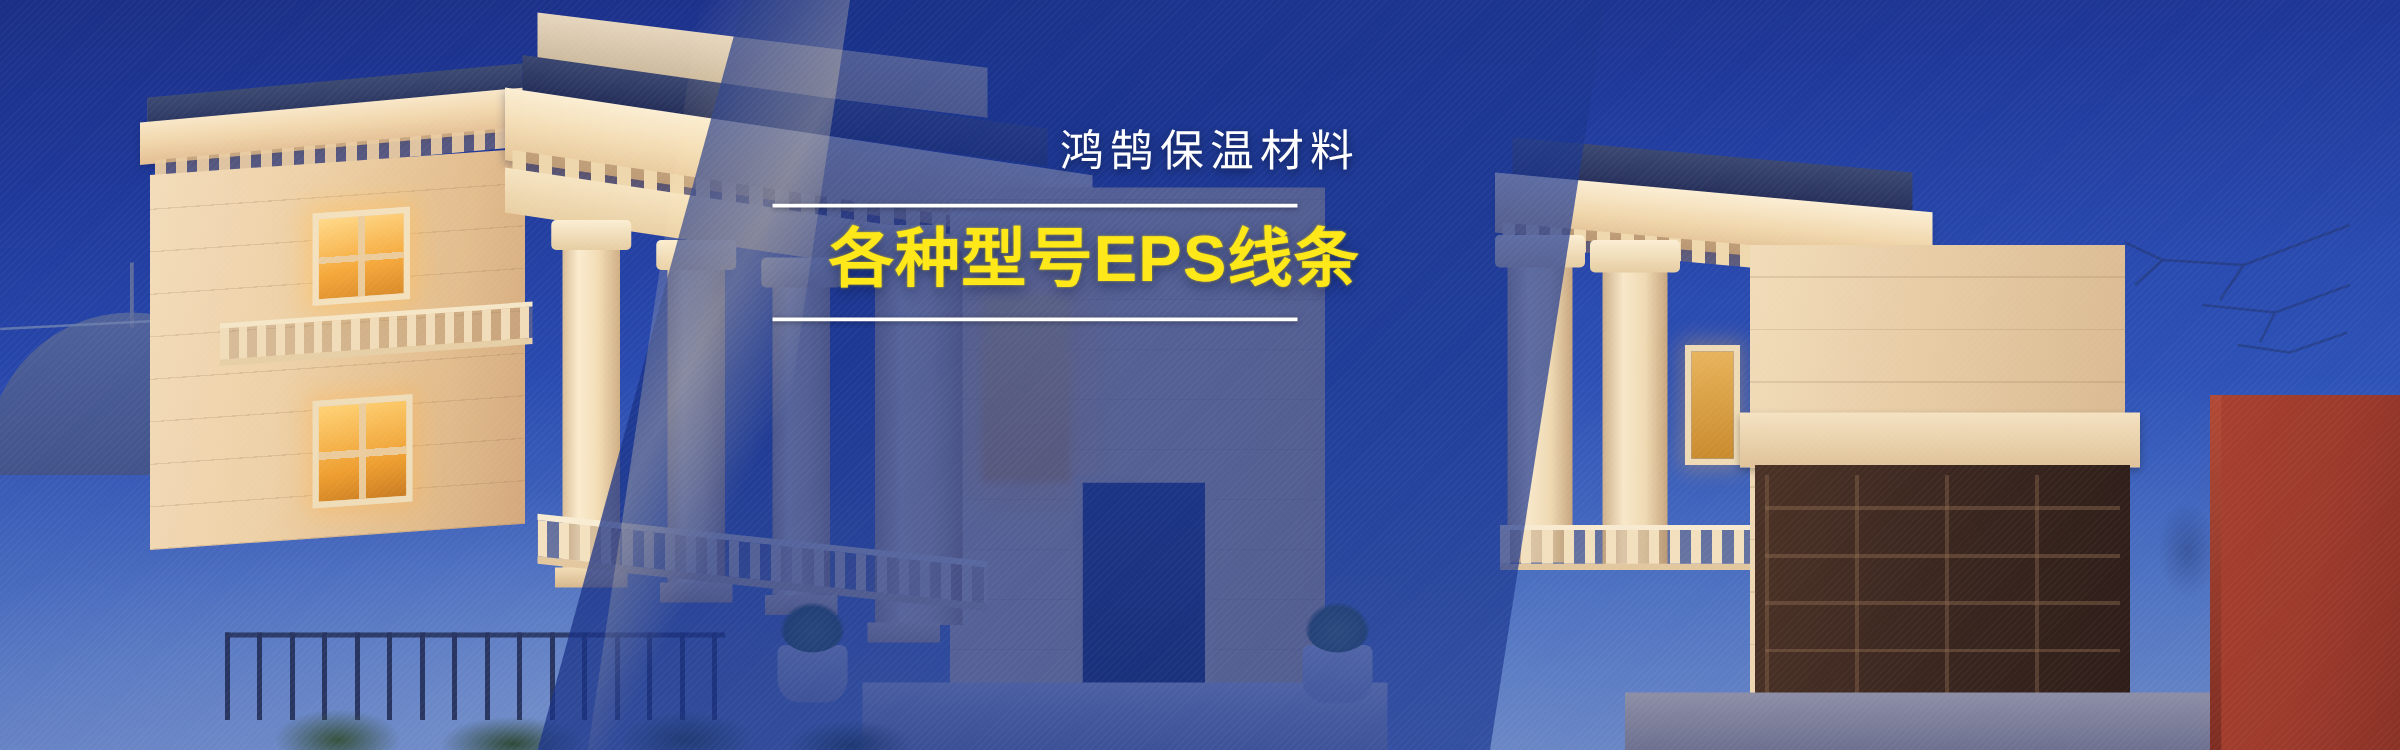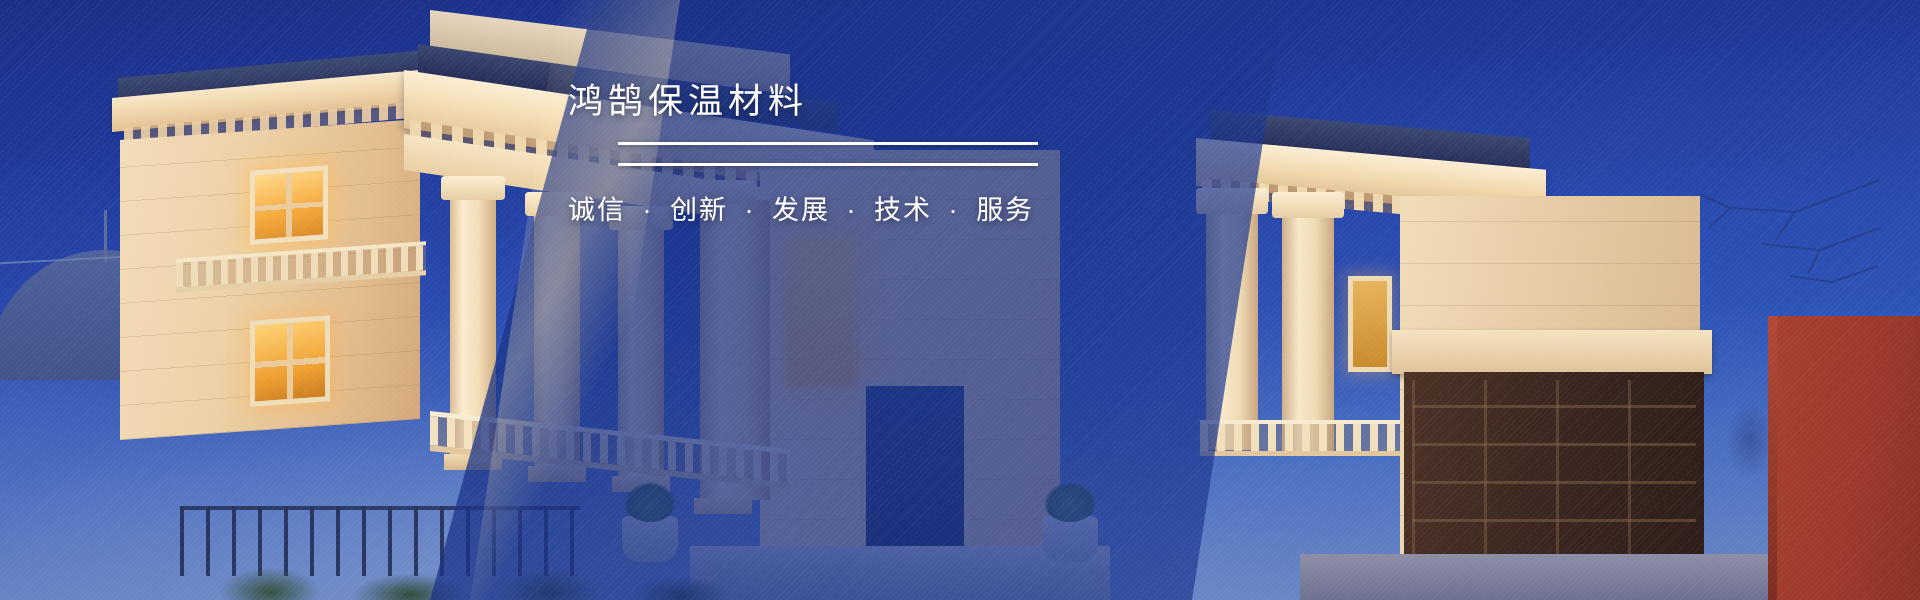--- a/index.html
+++ b/index.html
@@ -302,22 +302,22 @@
     transform:skewX(-8.5deg); transform-origin:top left; pointer-events:none;
   }
   
   .texture {
     position:absolute; inset:0; pointer-events:none; opacity:.16;
     background:repeating-linear-gradient(135deg, rgba(255,255,255,.22) 0 1px, rgba(0,0,0,0) 1px 4px);
   }
 
   
   .content {
-    position:absolute; left:568px; top:80px; width:520px;
-    z-index:9; text-align:left;
+    position:absolute; left:568px; top:101px; width:520px;
+    z-index:9; text-align:right;
   }
   .brand {
     color:#ffffff; font-size:35px; font-weight:400; letter-spacing:5px;
     line-height:1.2; text-shadow:0 2px 7px rgba(0,0,0,.45);
     white-space:nowrap;
   }
   .rule {
     height:3px; width:420px; margin:20px auto 0;
     background:#ffffff; box-shadow:0 1px 4px rgba(0,0,0,.35);
   }
@@ -403,30 +403,20 @@
   <div class="streak"></div>
   <div class="texture"></div>
 
   <div class="content">
 
     <div class="brand">鸿鹄保温材料</div>
 
     <div class="rule"></div>
 
     <div class="headline">
+      <span class="l1">各种型号EPS线条</span>
     </div>
 
     <div class="rule lower"></div>
 
-    <div class="tagline">
-      <span>诚信</span>
-      <span class="sep">·</span>
-      <span>创新</span>
-      <span class="sep">·</span>
-      <span>发展</span>
-      <span class="sep">·</span>
-      <span>技术</span>
-      <span class="sep">·</span>
-      <span>服务</span>
-    </div>
 
   </div>
 </div>
 
 </body></html>

